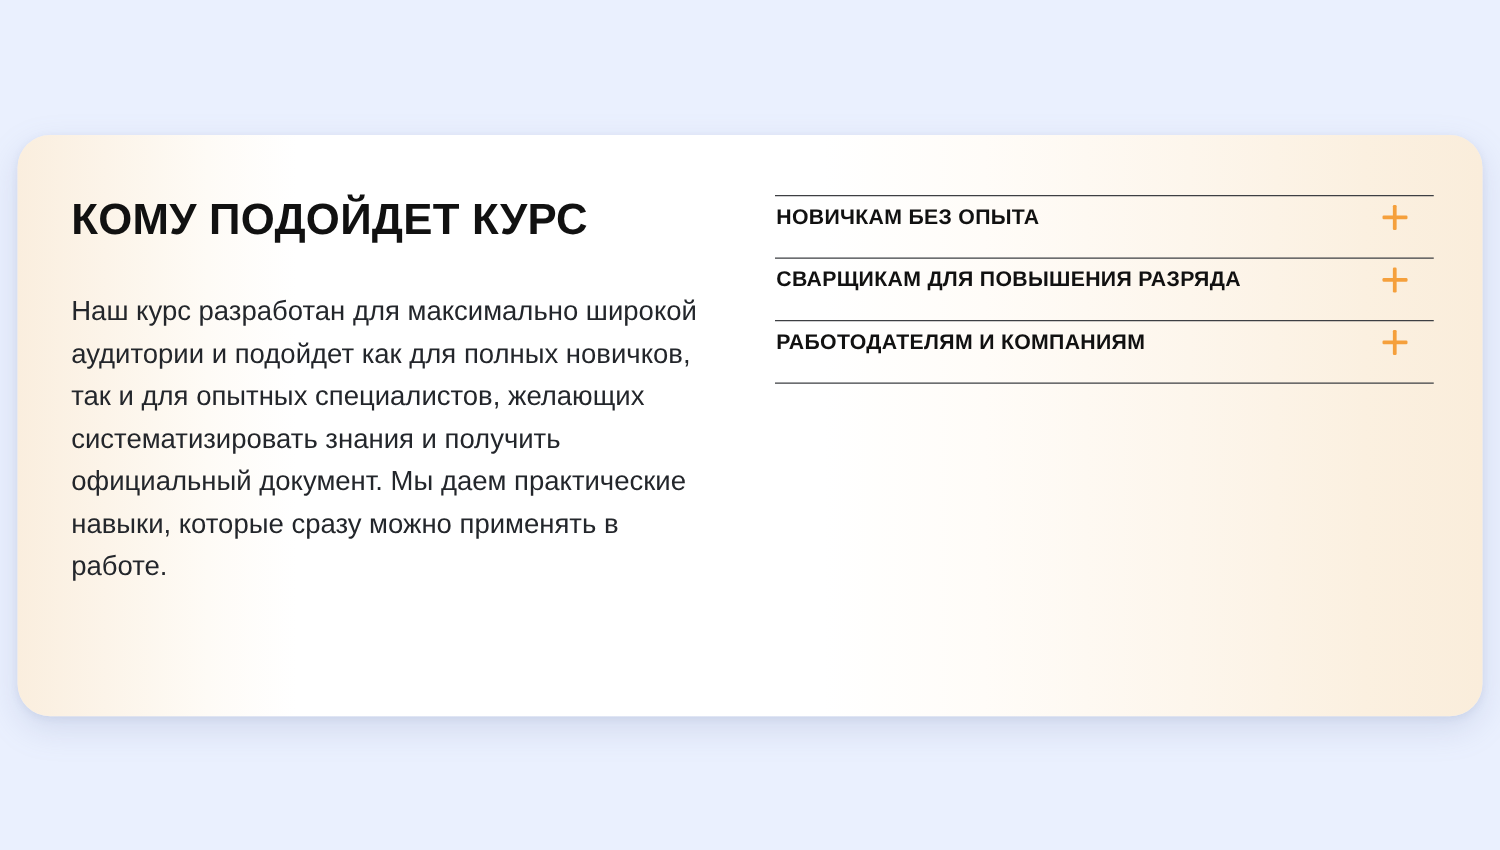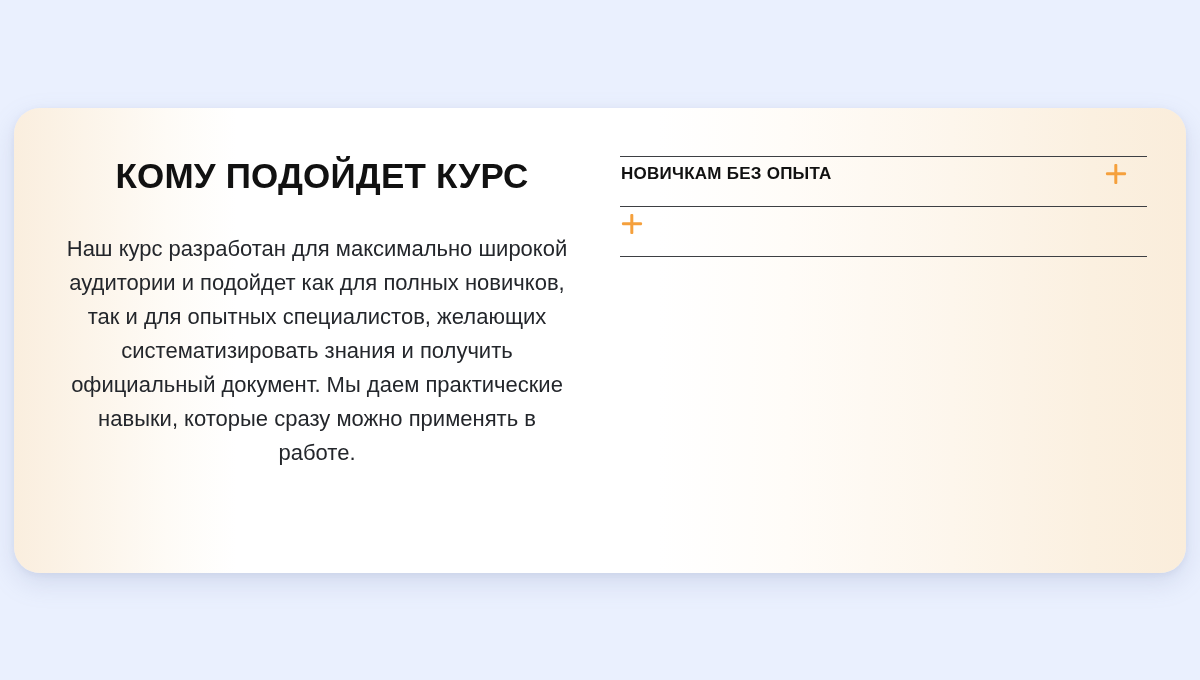--- a/index.html
+++ b/index.html
@@ -1,16 +1,16 @@
 <!DOCTYPE html>
 <html lang="ru"><head>
 <meta charset="utf-8">
 <title>Кому подойдет курс</title>
 <style>
-  * { box-sizing: border-box; margin: 0; padding: 0; text-align: center; }
+  * { box-sizing: border-box; margin: 0; padding: 0; }
 
   html, body {
     width: 1200px;
     height: 680px;
     overflow: hidden;
   }
 
   body {
     background: #eaf0fe;
     font-family: "Liberation Sans", "DejaVu Sans", sans-serif;
@@ -160,22 +160,27 @@
 
       <div class="accordion">
 
         <div class="accordion-item">
           <span class="accordion-label">НОВИЧКАМ БЕЗ ОПЫТА</span>
           <span class="plus-icon"></span>
         </div>
 
 
         <div class="accordion-item">
+          <span class="accordion-label">СВАРЩИКАМ ДЛЯ ПОВЫШЕНИЯ РАЗРЯДА</span>
           <span class="plus-icon"></span>
         </div>
 
+        <div class="accordion-item">
+          <span class="accordion-label">РАБОТОДАТЕЛЯМ И КОМПАНИЯМ</span>
+          <span class="plus-icon"></span>
+        </div>
 
       </div>
 
     </div>
   </div>
 
 </div>
 
 </body></html>

